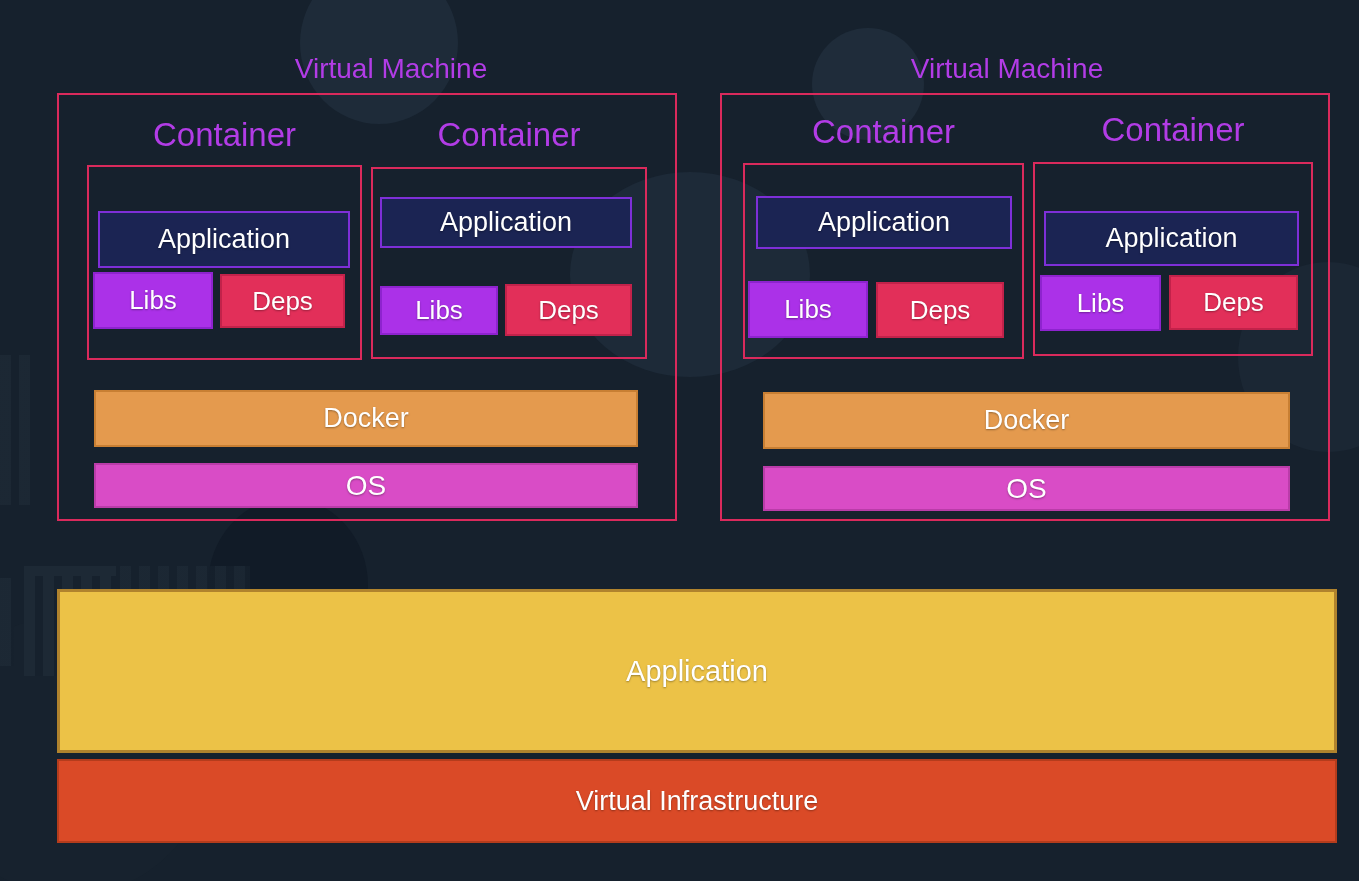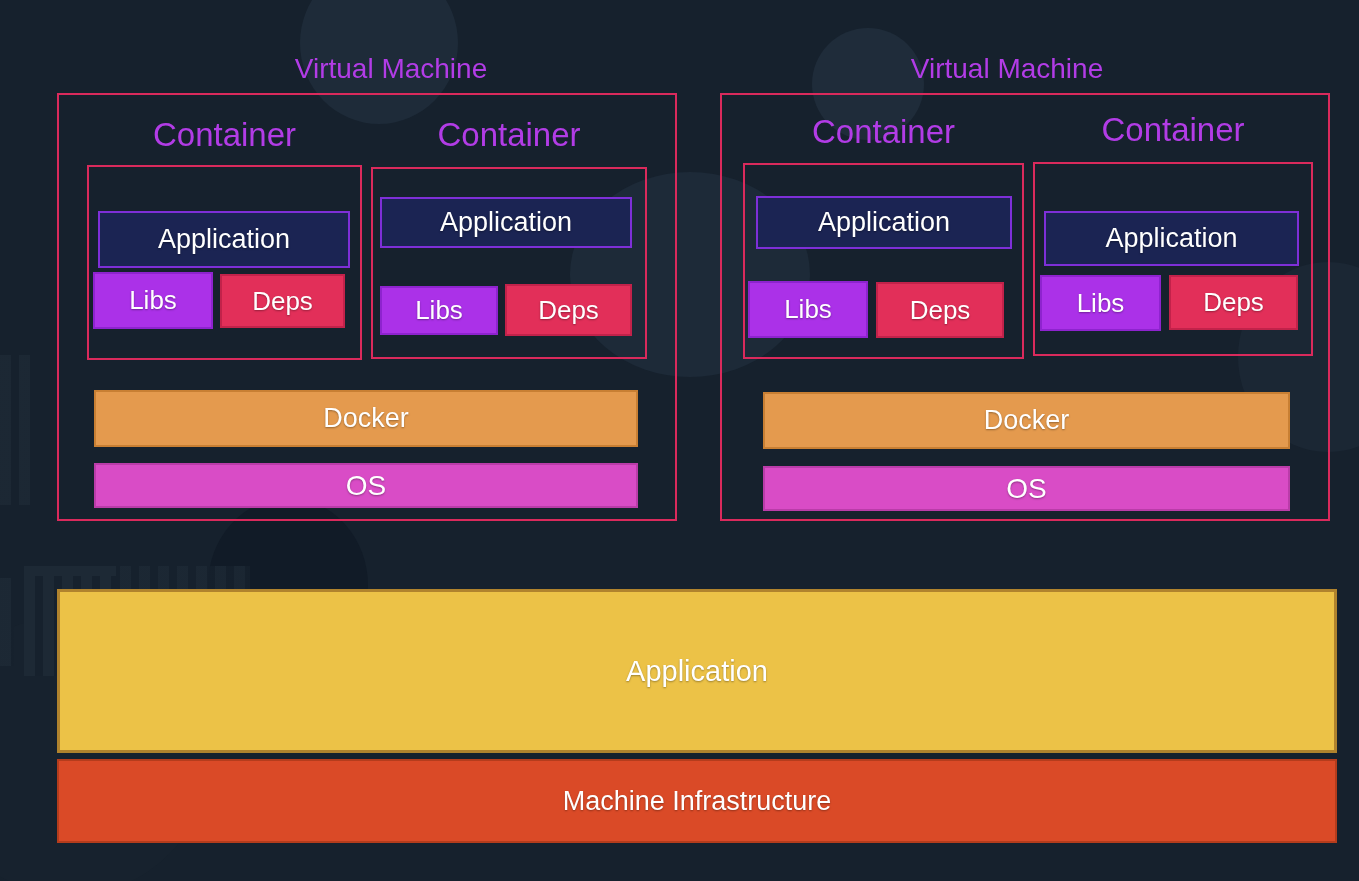--- a/index.html
+++ b/index.html
@@ -125,15 +125,15 @@
     <div class="abs container-box p-c4-box"></div>
     <div class="abs lbl app p-c4-app">Application</div>
     <div class="abs lbl libs p-c4-libs">Libs</div>
     <div class="abs lbl deps p-c4-deps">Deps</div>
 
     <div class="abs lbl docker p-docker2">Docker</div>
     <div class="abs lbl os p-os2">OS</div>
   </section>
 
   <div class="abs lbl hyper p-hyper">Application</div>
-  <div class="abs lbl hardware p-hardware">Machine Infrastructure</div>
+  <div class="abs lbl hardware p-hardware">Virtual Infrastructure</div>
 
 </div>
 
 </body></html>

